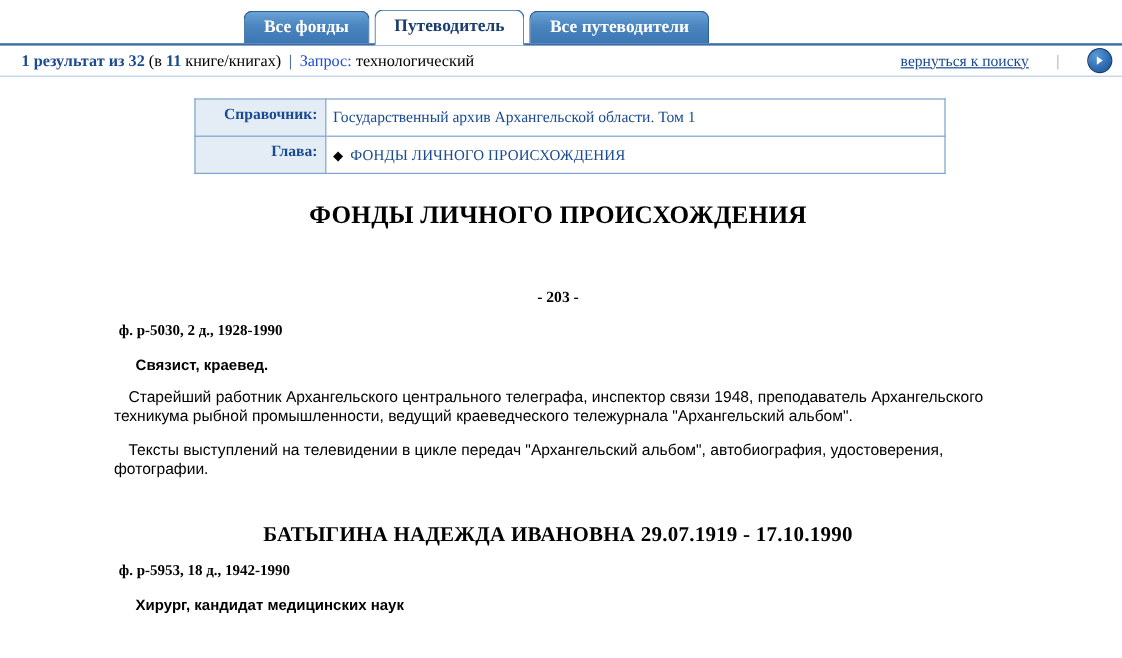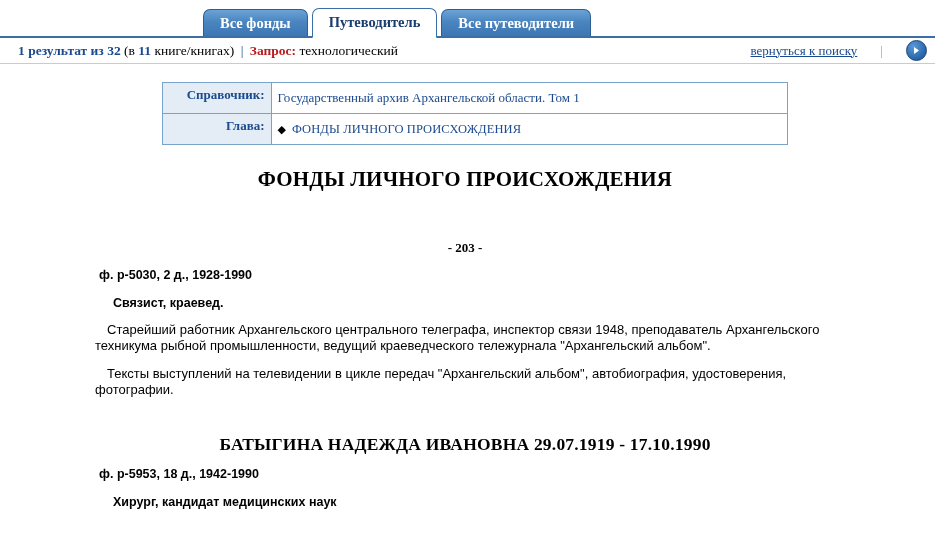--- a/index.html
+++ b/index.html
@@ -70,22 +70,22 @@
   }
   .resultbar .blue {
     color: #1a4a8f;
     font-weight: bold;
   }
   .resultbar .sep {
     color: #1a4a8f;
     margin: 0 3px;
   }
   .resultbar .query-label {
-    color: #b91c1c;
-    font-weight: bold;
+    color: #1d4ed8;
+    font-weight: normal;
   }
   .resultbar .right {
     display: flex;
     align-items: center;
     gap: 23px;
   }
   .backlink {
     color: #1a4a8f;
     text-decoration: underline;
     font-size: 13px;
@@ -171,21 +171,21 @@
     text-align: center;
     font-size: 17.5px;
     font-weight: bold;
     margin: 46px 0 0 0;
     letter-spacing: .2px;
   }
   .entry-title.second {
     margin-top: 36px;
   }
   .entry-meta {
-    font-family: Liberation Sans, sans-serif;
+    font-family: Liberation Serif, serif;
     font-size: 12.5px;
     font-weight: bold;
     margin: 12px 0 0 4px;
   }
   .entry-role {
     font-family: "Liberation Sans", sans-serif;
     font-size: 12.5px;
     font-weight: bold;
     margin: 14px 0 0 18px;
   }

